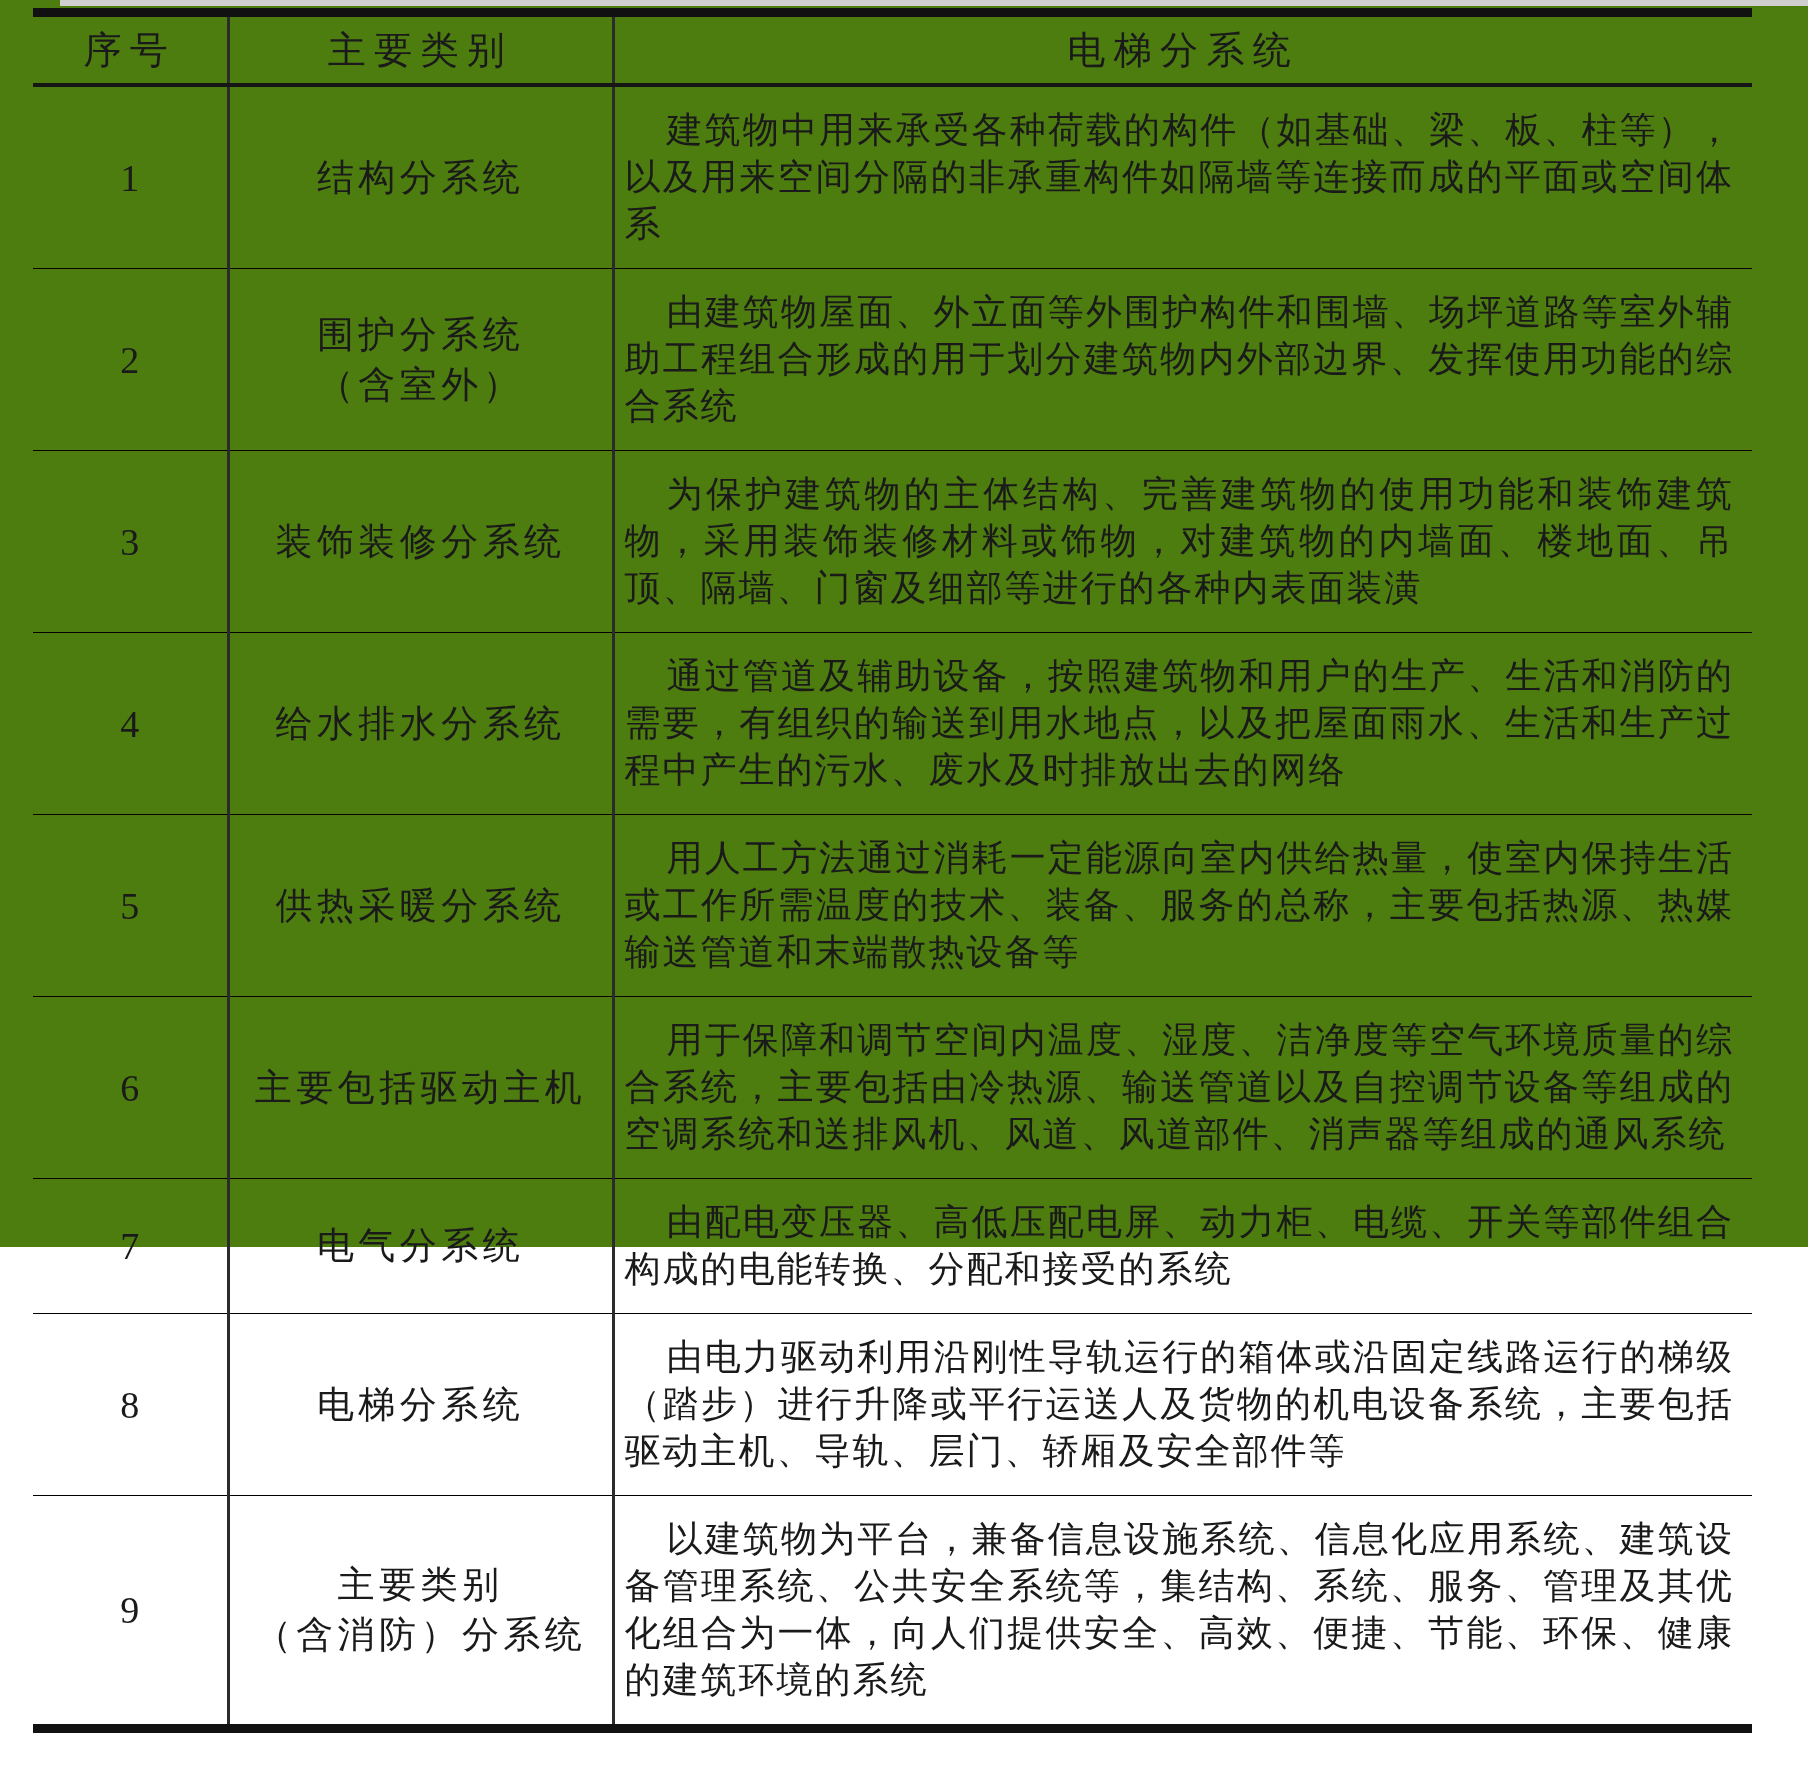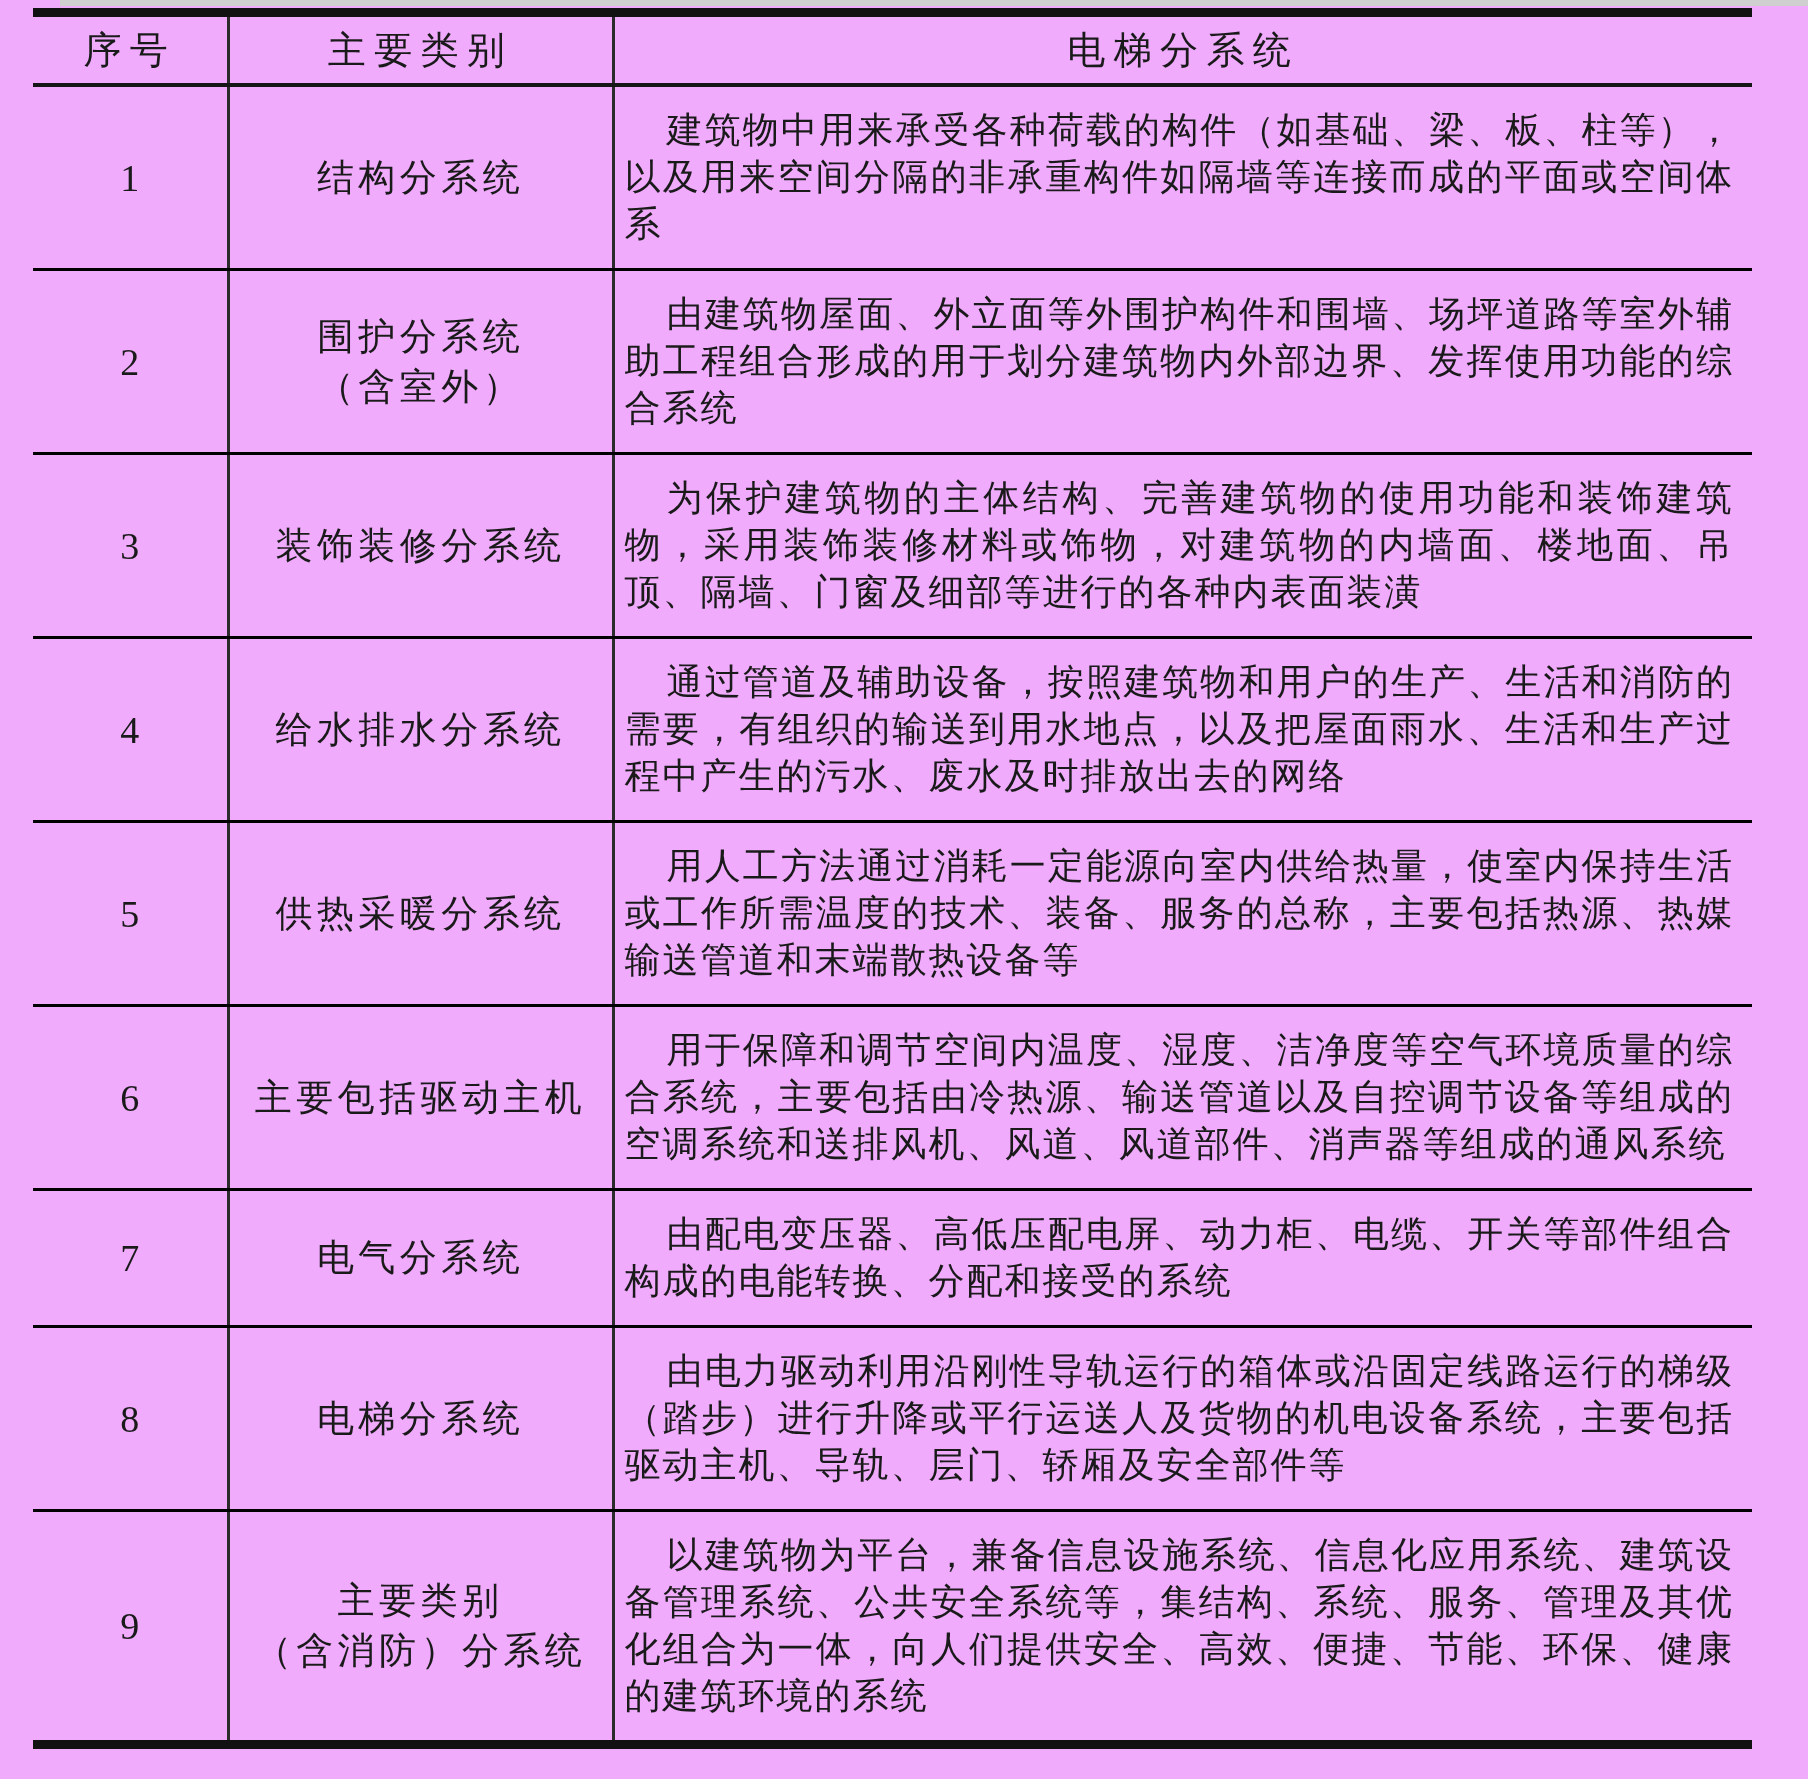--- a/index.html
+++ b/index.html
@@ -8,22 +8,22 @@
     background: #ffffff;
     width: 1808px;
     height: 1779px;
     overflow: hidden;
     font-family: "Liberation Serif", "DejaVu Serif", serif;
     color: #1a1a1a;
   }
   .page {
     position: relative;
     width: 1808px;
-    height: 1779px;
-    background: #f0abfc;
+    height: 1247px;
+    background: #4d7c0f;
   }
   .scan-artifact-top {
     position: absolute;
     top: 0;
     left: 60px;
     right: 0;
     height: 6px;
     background: #cfcfcf;
   }
   table.systems-table {
@@ -50,21 +50,21 @@
   }
   thead th {
     height: 66px;
     font-size: 38px;
     letter-spacing: 0.22em;
     text-align: center;
     border-bottom: 4px solid #161616;
     padding: 0;
   }
   tbody td {
-    border-bottom: 3px solid #000000;
+    border-bottom: 1px solid #000000;
   }
   tbody tr:last-child td {
     border-bottom: none;
     margin-left: 40px;
   }
   td.num-cell {
     text-align: center;
     font-size: 38px;
   }
   td.cat-cell {

